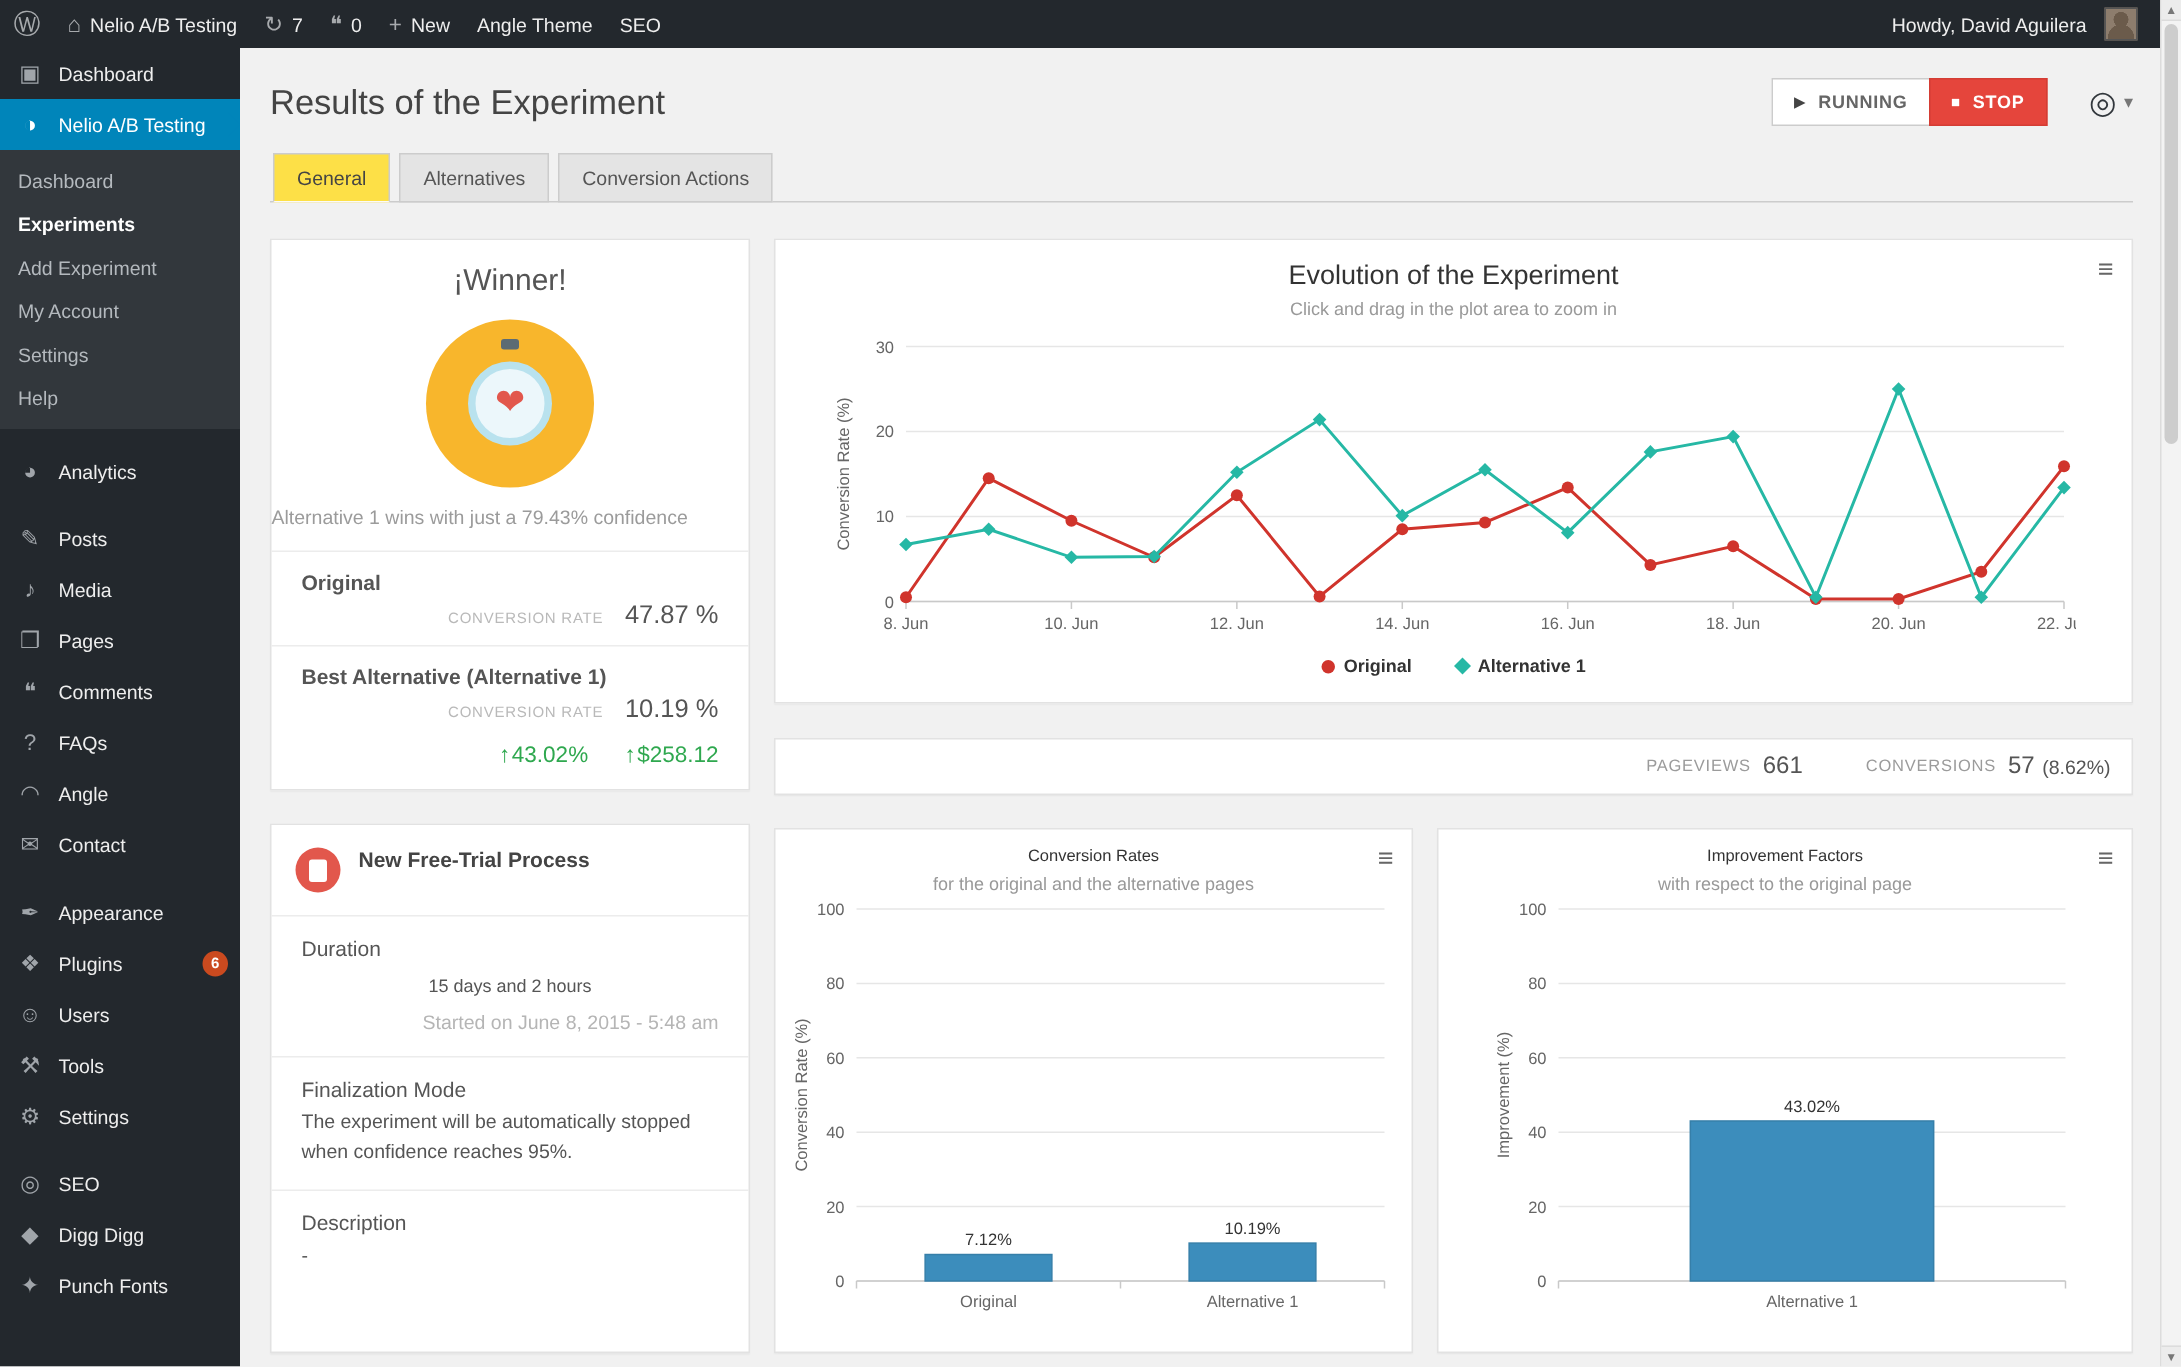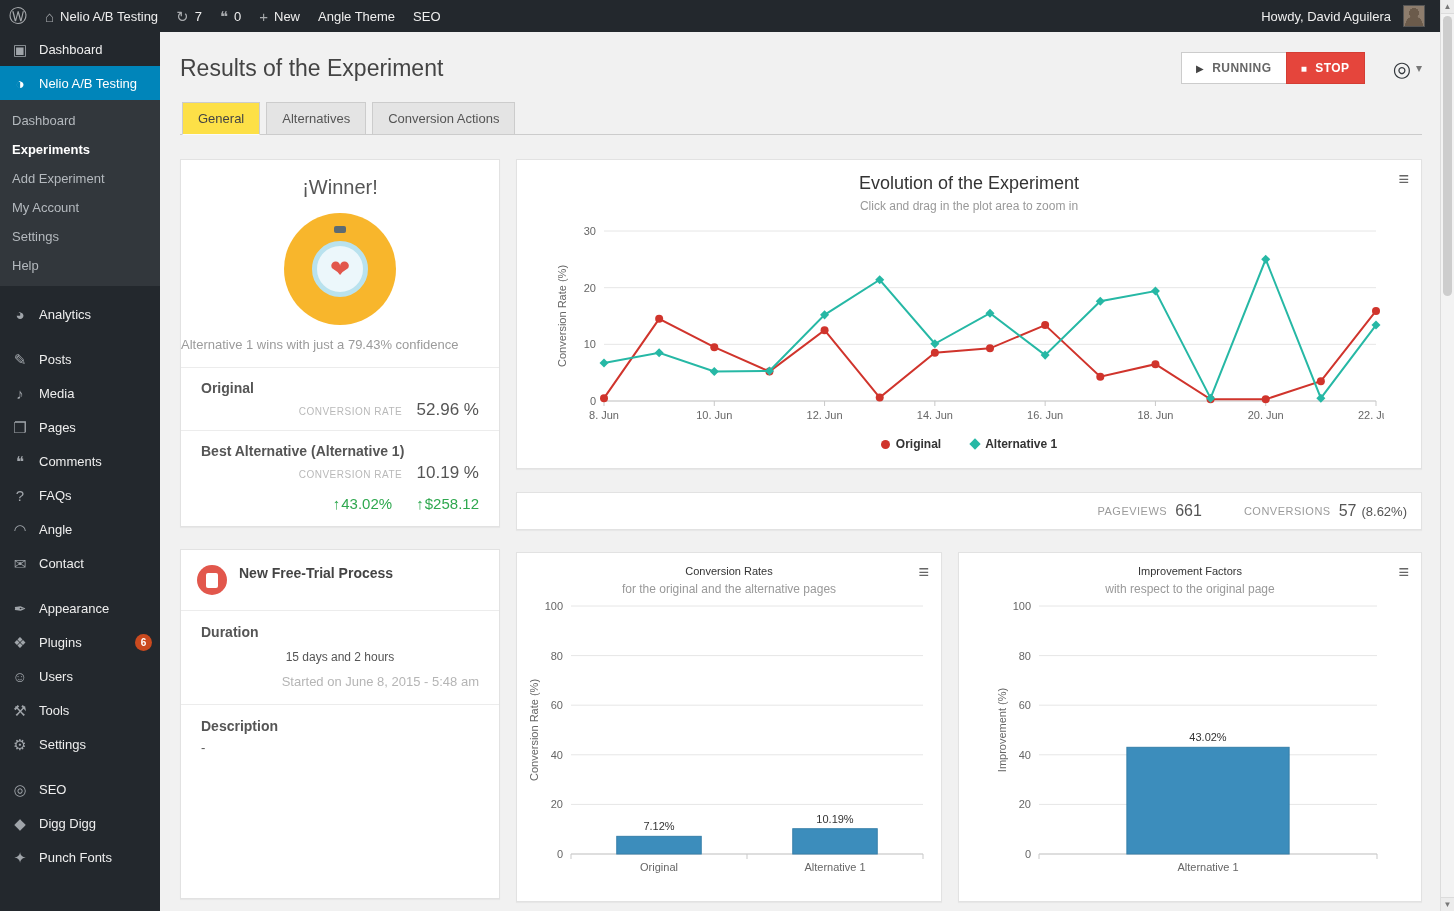--- a/index.html
+++ b/index.html
@@ -77,21 +77,21 @@
   .gain{margin-left:20px}
   .gain .up{margin-right:1px}
 
   
   .info-card{min-height:350px}
   .ic-header{display:flex;gap:12px;padding:15px 16px}
   .exp-icon{width:30px;height:30px;border-radius:50%;background:#e2574c;display:flex;align-items:center;justify-content:center;flex:none}
   .doc{width:12px;height:15px;background:#fff;border-radius:2px}
   .exp-name{font-size:14px;font-weight:bold;color:#444}
   .ic-section{border-top:1px solid #ececec;padding:13px 20px 15px}
-  .ic-label{font-size:14px;font-weight:bold;color:#555;margin-bottom:4px}
+  .ic-label{font-size:14px;font-weight:normal;color:#555;margin-bottom:4px}
   .ic-duration{font-size:12px;color:#555;text-align:center;margin:10px 0 10px}
   .ic-started{font-size:13px;color:#b5b5b5;text-align:right}
   .ic-text{font-size:13px;color:#555;line-height:1.55;margin-top:4px}
 
   
   .evo-card{height:310px;padding-top:13px}
   .chart-title{font-size:18px;color:#333;text-align:center}
   .chart-title.sm{font-size:11px}
   .chart-sub{font-size:12px;color:#999;text-align:center;margin-top:5px}
   .burger{position:absolute;top:10px;right:12px;font-size:18px;color:#666;cursor:pointer;line-height:1}
@@ -278,21 +278,21 @@
             <div class="watch-face">
               <span class="heart">❤</span>
             </div>
           </div>
         </div>
         <div class="wc-caption">Alternative 1 wins with just a 79.43% confidence</div>
         <div class="wc-section">
           <div class="wc-label">Original</div>
           <div class="wc-rate">
             <span class="rate-label">CONVERSION RATE</span>
-            <span class="rate-value">52.96 %</span>
+            <span class="rate-value">47.87 %</span>
           </div>
         </div>
         <div class="wc-section">
           <div class="wc-label">Best Alternative (Alternative 1)</div>
           <div class="wc-rate">
             <span class="rate-label">CONVERSION RATE</span>
             <span class="rate-value">10.19 %</span>
           </div>
         </div>
         <div class="wc-gains">
@@ -305,20 +305,24 @@
         <div class="ic-header">
           <span class="exp-icon">
               <span class="doc"></span>
             </span>
           <span class="exp-name">New Free-Trial Process</span>
         </div>
         <div class="ic-section">
           <div class="ic-label">Duration</div>
           <div class="ic-duration">15 days and 2 hours</div>
           <div class="ic-started">Started on June 8, 2015 - 5:48 am</div>
+        </div>
+        <div class="ic-section">
+          <div class="ic-label">Finalization Mode</div>
+          <div class="ic-text">The experiment will be automatically stopped when confidence reaches 95%.</div>
         </div>
         <div class="ic-section" style="min-height:108px">
           <div class="ic-label">Description</div>
           <div class="ic-text">-</div>
         </div>
       </div>
     </div>
 
     <div class="col-right">
 

